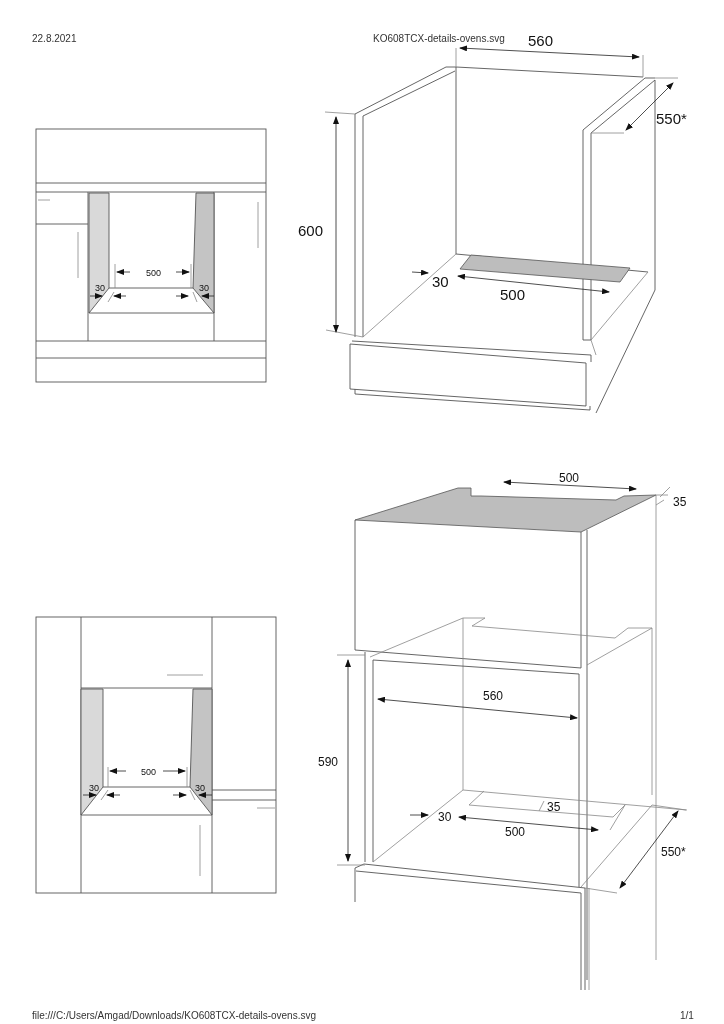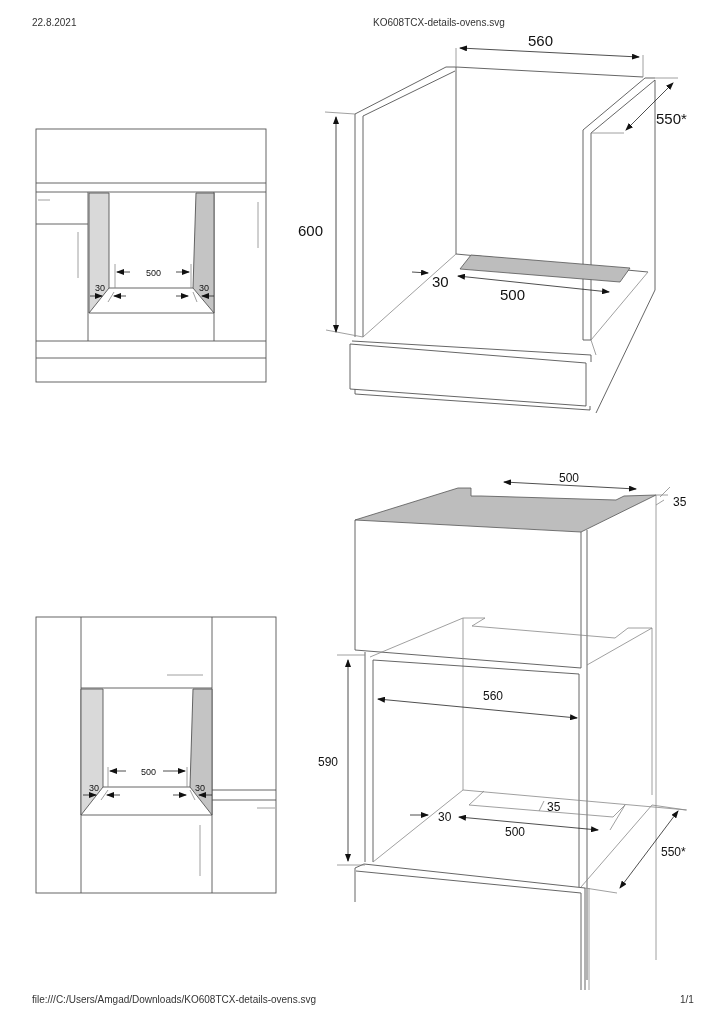--- a/index.html
+++ b/index.html
@@ -1,18 +1,18 @@
 <!DOCTYPE html>
 <html><head>
 <meta charset="utf-8">
 <style>
   html, body { margin:0; padding:0; background:#ffffff; }
   body { width:724px; height:1024px; position:relative; overflow:hidden;
          font-family:"Liberation Sans", sans-serif; color:#222; }
-  .hdr { position:absolute; font-size:10px; color:#333; }
+  .hdr { position:absolute; font-size:10px; color:#333;margin-top:16px; }
   #hdr-date { left:32px; top:17px; }
   #hdr-title { left:343px; top:17px;padding-left:30px; }
   #ftr-path { left:32px; top:994px; }
   #ftr-page { left:680px; top:994px; }
   svg { position:absolute; left:0; top:0; }
   .ln { stroke:#555; stroke-width:0.9; fill:none; }
   .lt { stroke:#888; stroke-width:0.8; fill:none; }
   .dim { stroke:#222; stroke-width:0.8; fill:none; }
   .gray1 { fill:#d9d9d9; stroke:#555; stroke-width:0.9; }
   .gray2 { fill:#c4c4c4; stroke:#555; stroke-width:0.9; }

